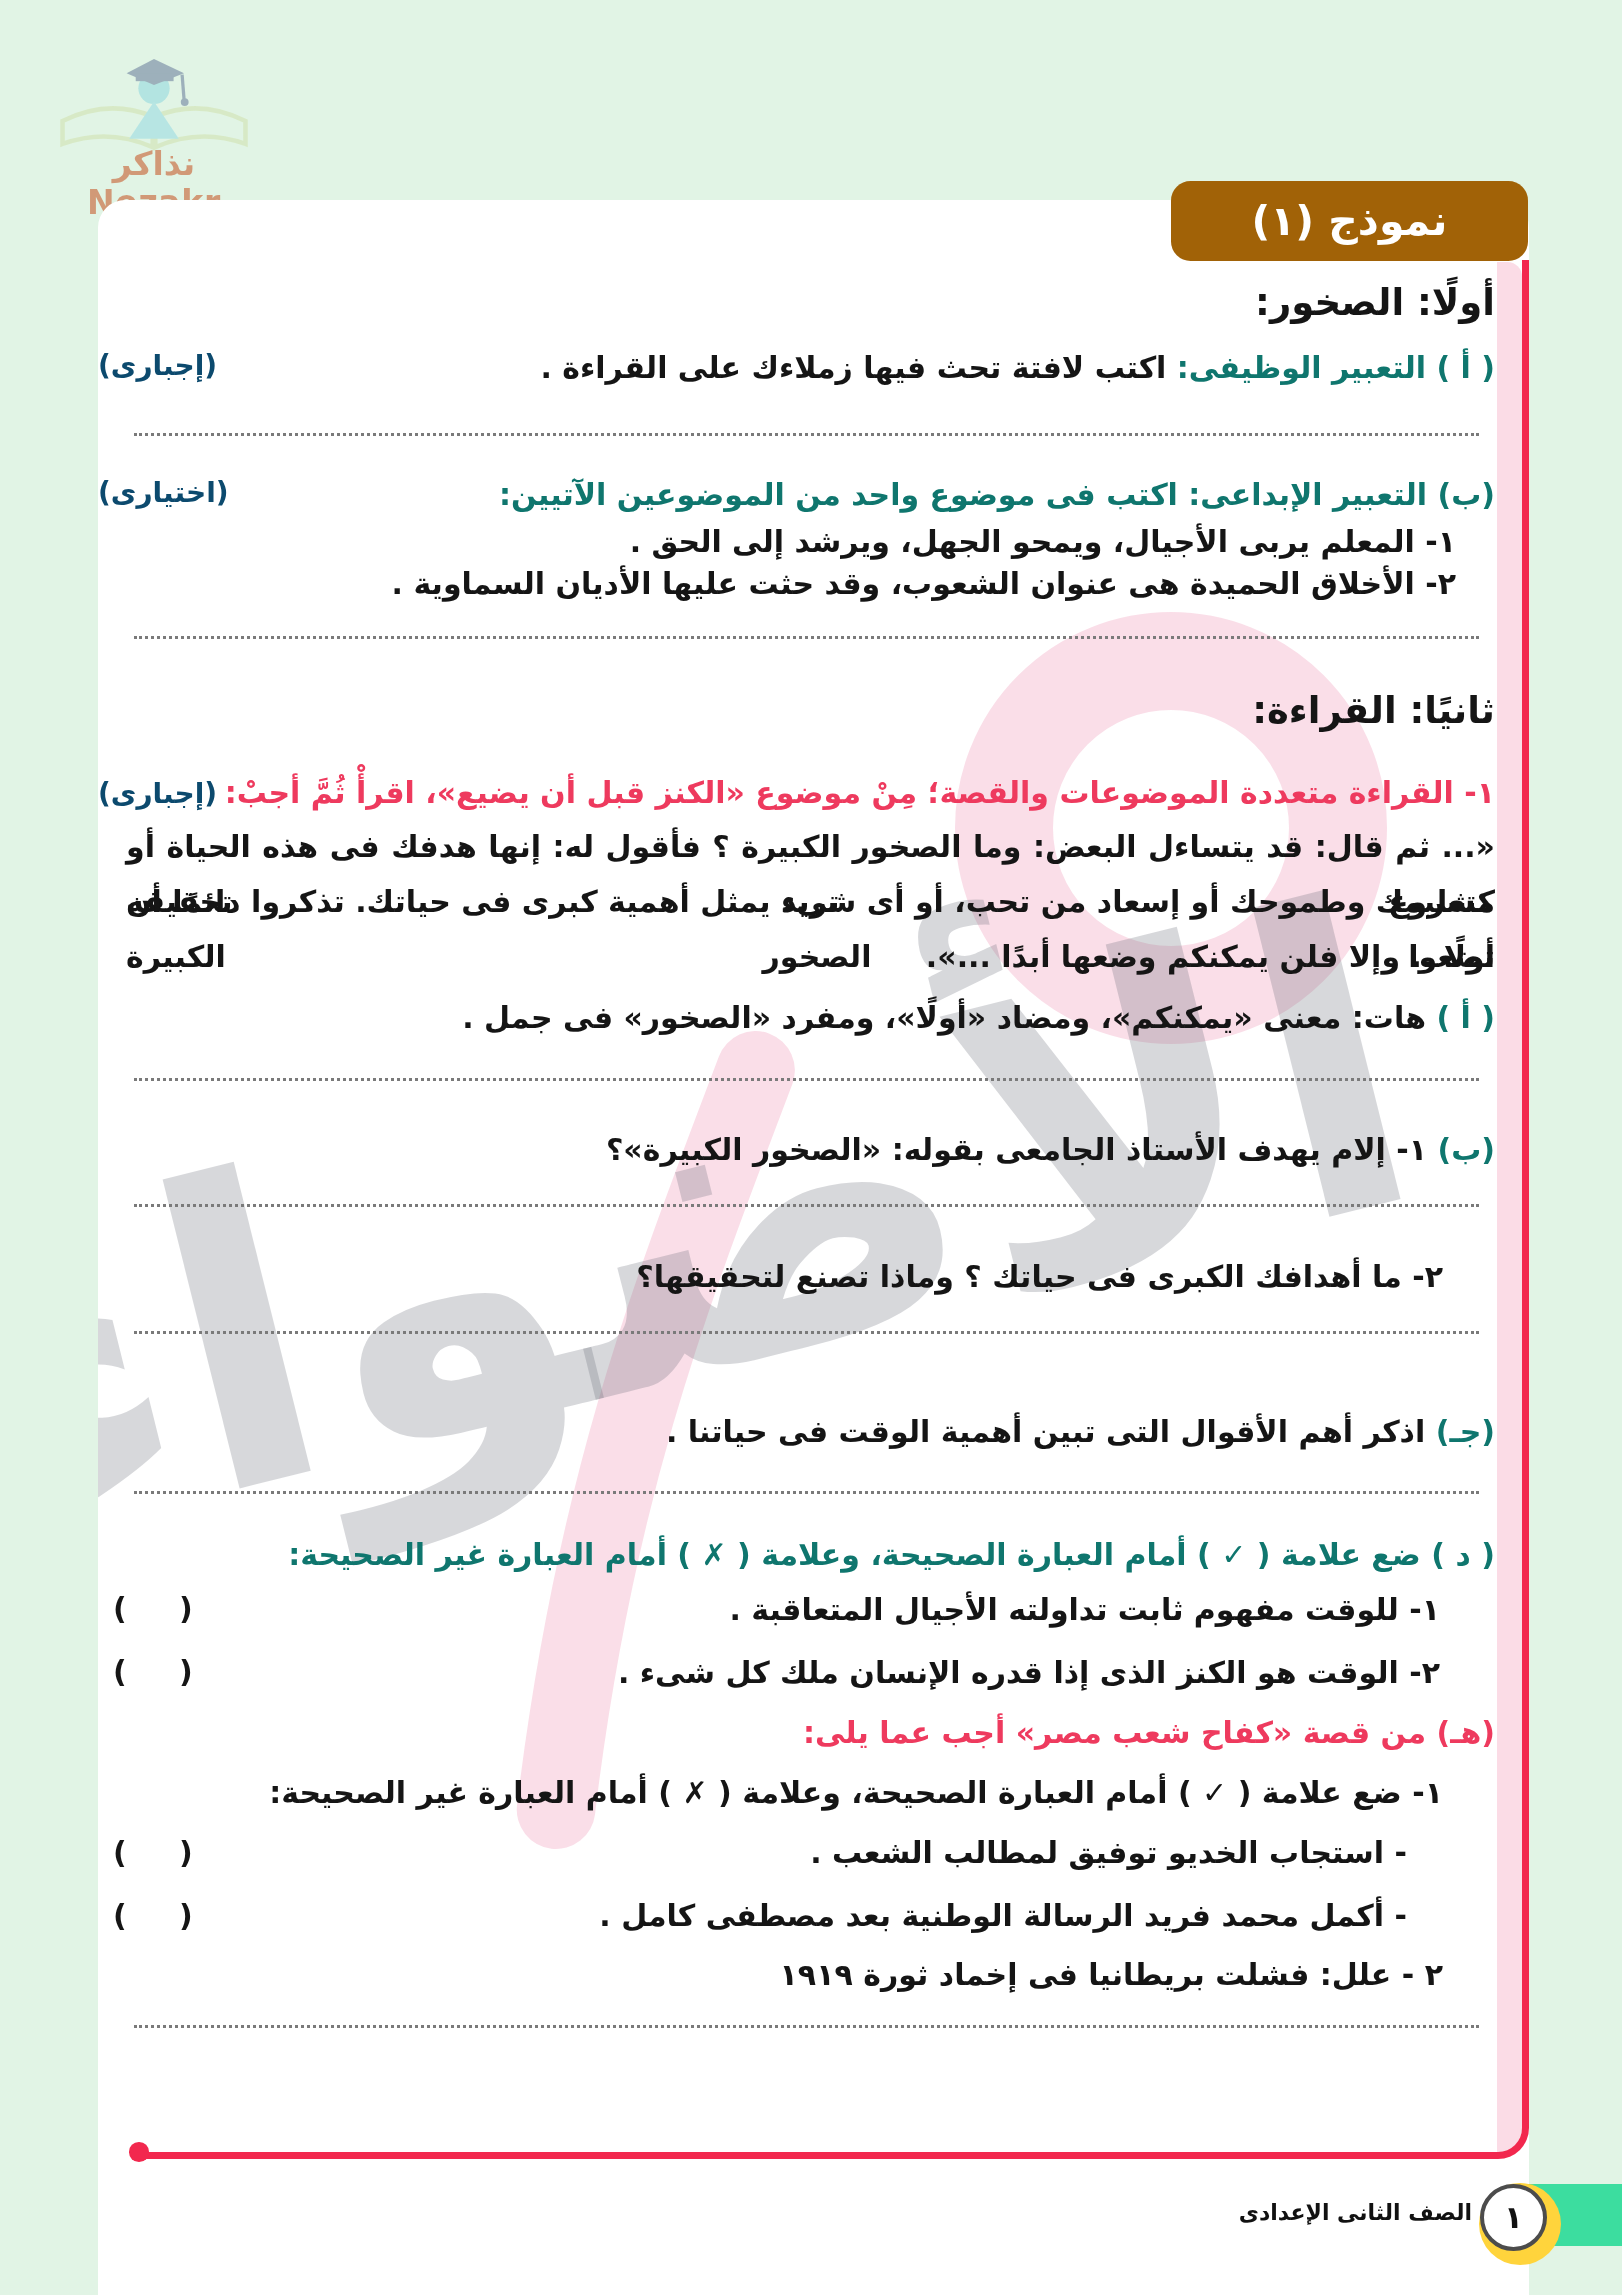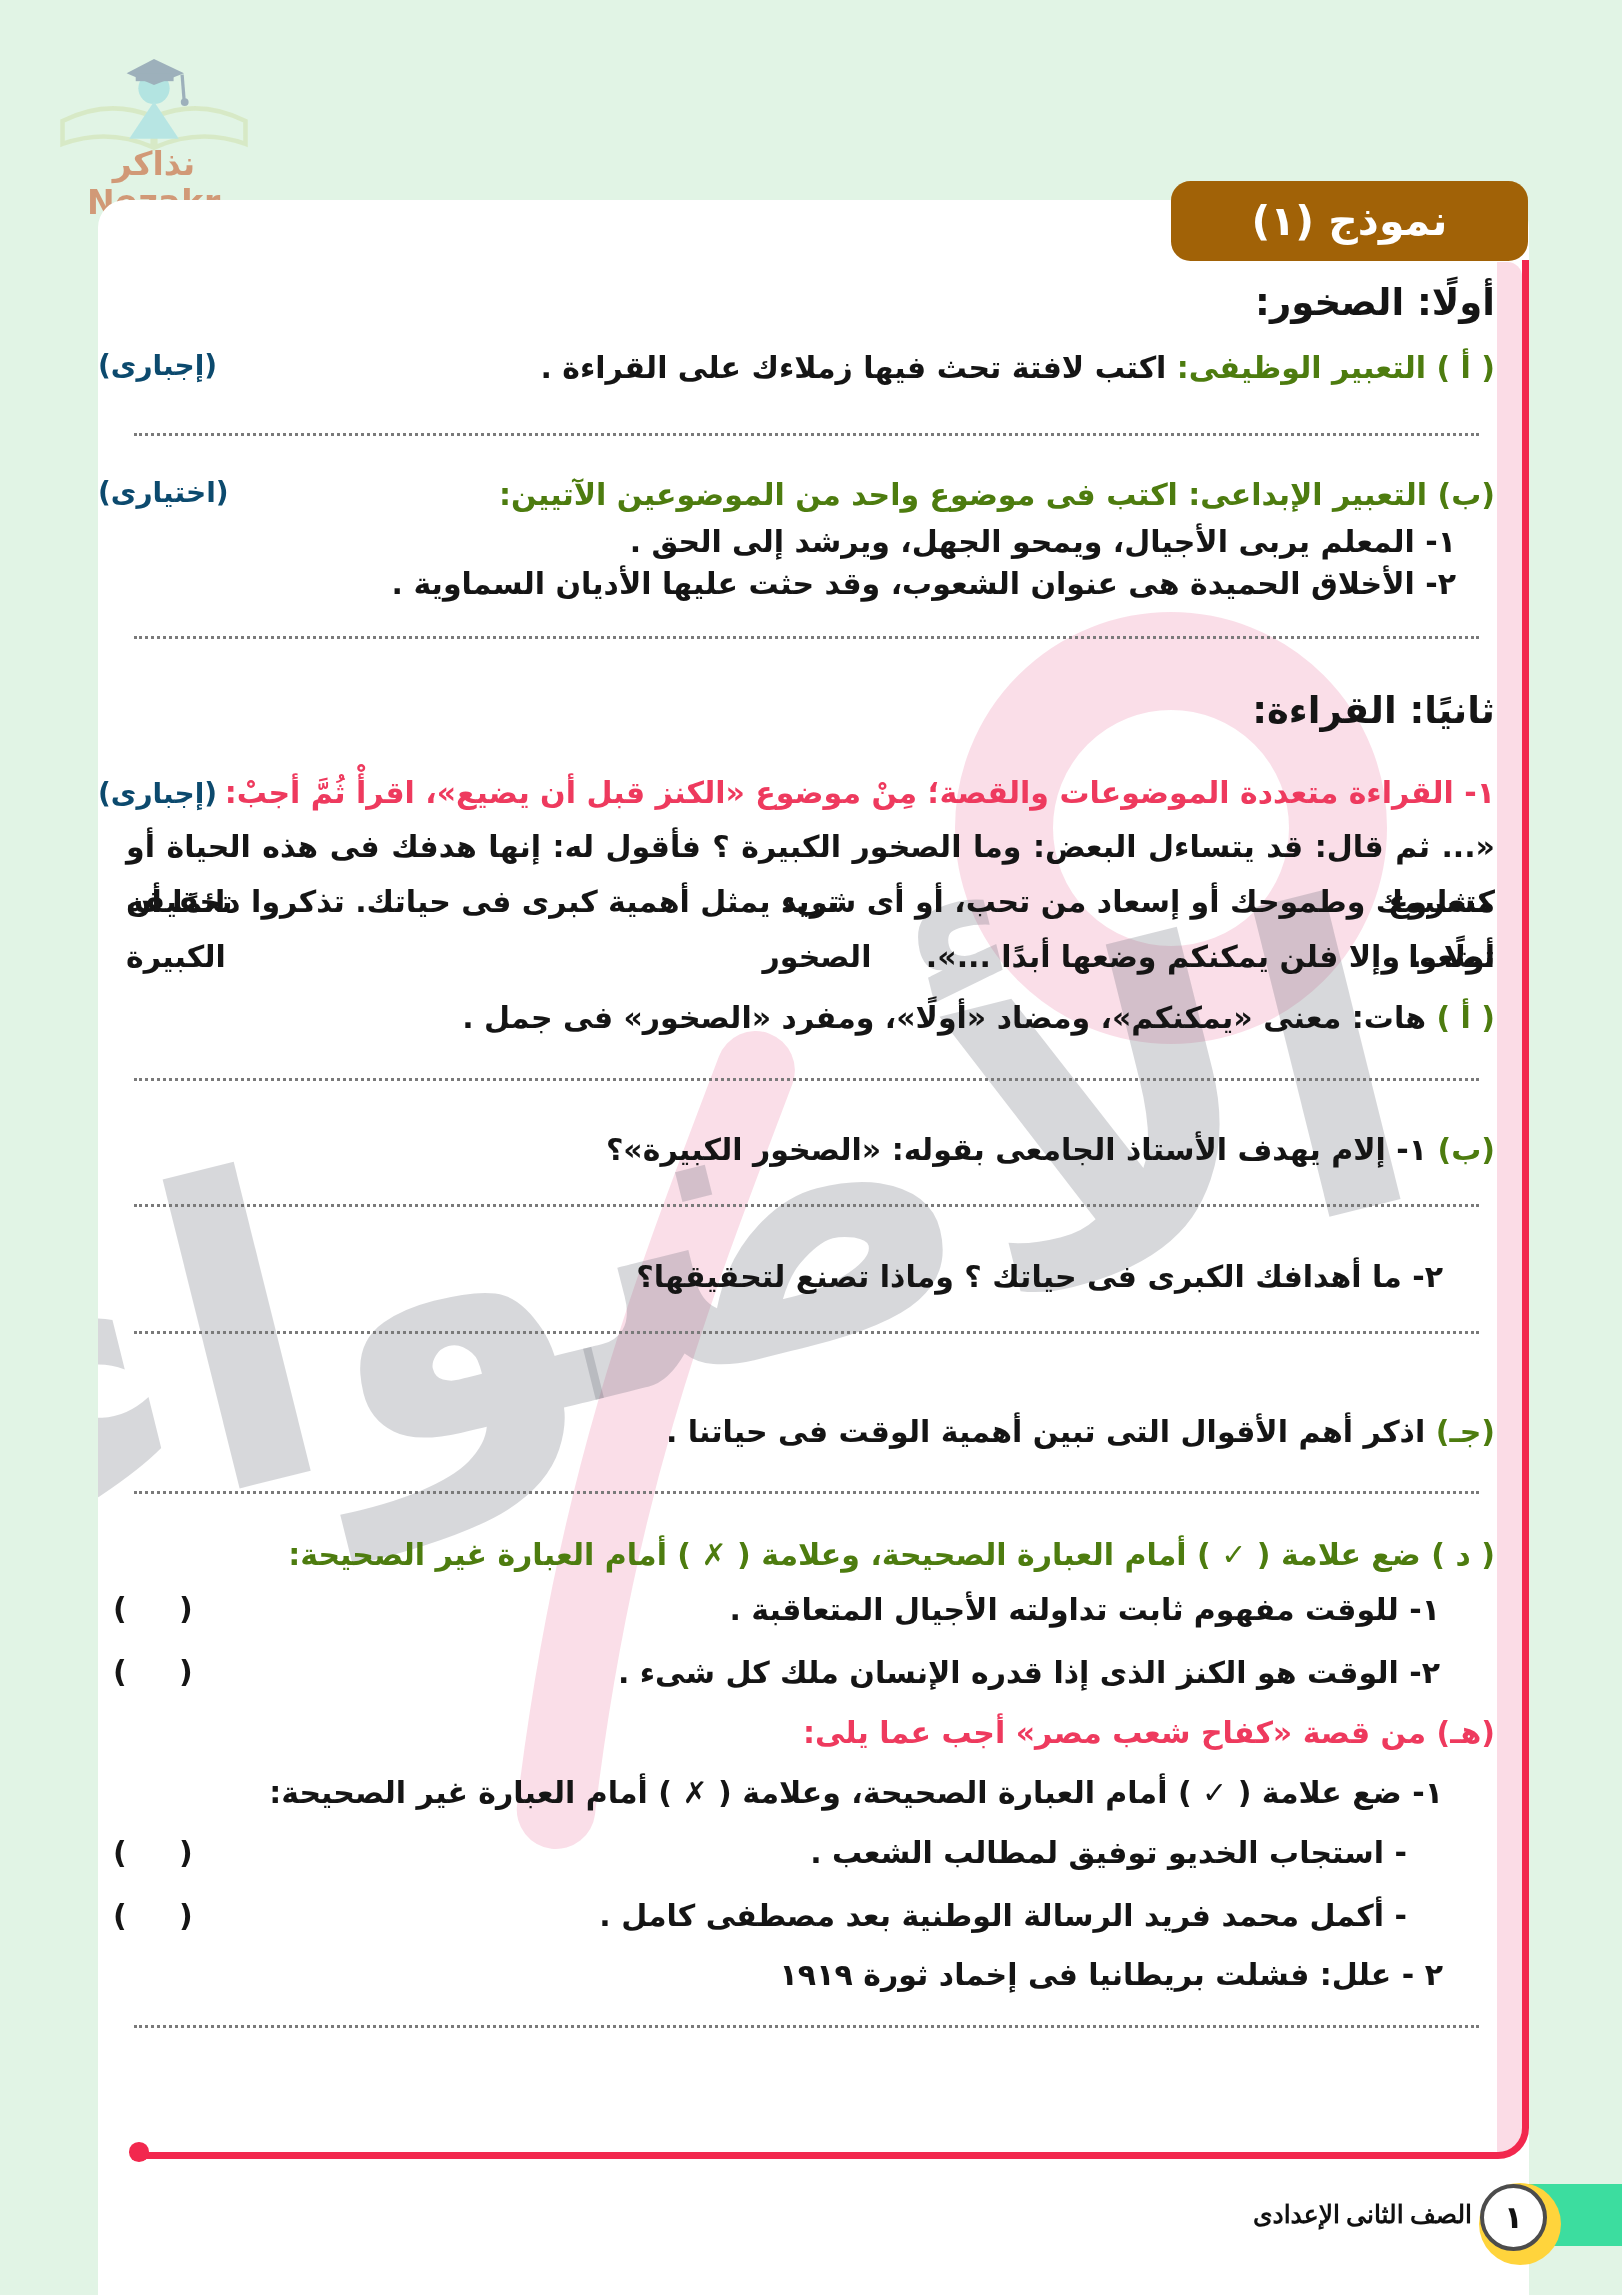--- a/index.html
+++ b/index.html
@@ -29,39 +29,39 @@
     border-radius:0 0 31px 0;}
   #reddot{position:absolute;left:129px;top:2142px;width:19.6px;height:19.6px;
     border-radius:50%;background:#f2284e;}
   
   #badge{position:absolute;left:1171px;top:181px;width:357px;height:80px;
     background:#a16207;border-radius:19.6px;color:#fff;text-align:center;
     line-height:80px;font-size:41px;direction:rtl;}
   
   .row{position:absolute;direction:rtl;white-space:nowrap;font-size:30px;line-height:42px;}
   .h{font-size:37px;line-height:46px;}
-  .teal{color:#4d7c0f;}
+  .teal{color:#0f766e;}
   .red{color:#ee3a5e;}
   .black{color:#151515;}
   .side{position:absolute;direction:rtl;color:#0c4a6e;font-size:28px;left:98px;white-space:nowrap;}
   .paren{position:absolute;left:113px;font-size:30px;direction:ltr;white-space:pre;}
   .dotline{position:absolute;left:134px;width:1345px;height:0;border-bottom:3.9px dotted #7a7a7a;}
   .passage{position:absolute;right:128px;width:1369px;direction:rtl;
     font-size:30px;line-height:55px;}
   .pj{text-align:justify;text-align-last:justify;}
   .pr{text-align:right;}
   
   #f-green{position:absolute;left:1523px;top:2184px;width:100px;height:62px;
     background:#3cdd9f;border-radius:3.9px 0 0 3.9px;}
   #f-yellow{position:absolute;left:1479px;top:2183px;width:82px;height:82px;
     border-radius:50%;background:#ffd43c;}
   #f-circle{position:absolute;left:1480px;top:2184px;width:59px;height:59px;
     background:#fff;border:4.6px solid #4c4c4c;border-radius:50%;
     text-align:center;line-height:59px;font-size:31px;color:#111;}
-  #f-grade{position:absolute;right:151px;top:2200px;font-size:25px;direction:rtl;color:#111;white-space:nowrap;font-family:Liberation Serif, serif;}
+  #f-grade{position:absolute;right:151px;top:2200px;font-size:22px;direction:rtl;color:#111;white-space:nowrap;}
 </style>
 </head>
 <body>
 
 <div id="page">
 
   <div id="logo">
     <svg width="196" height="151" viewBox="0 0 300 230">
 
       <g>

